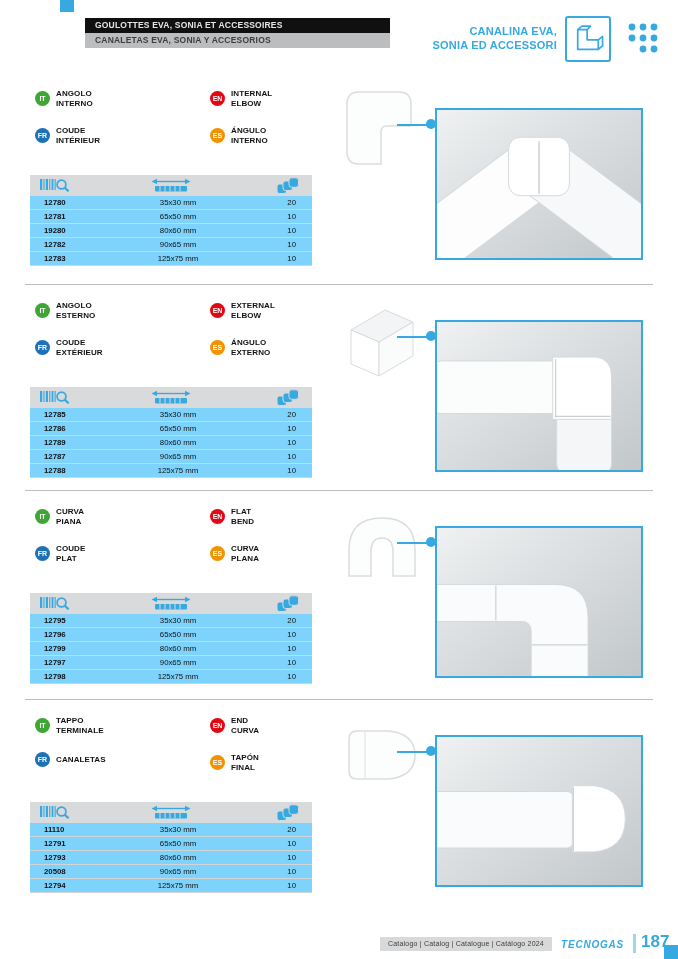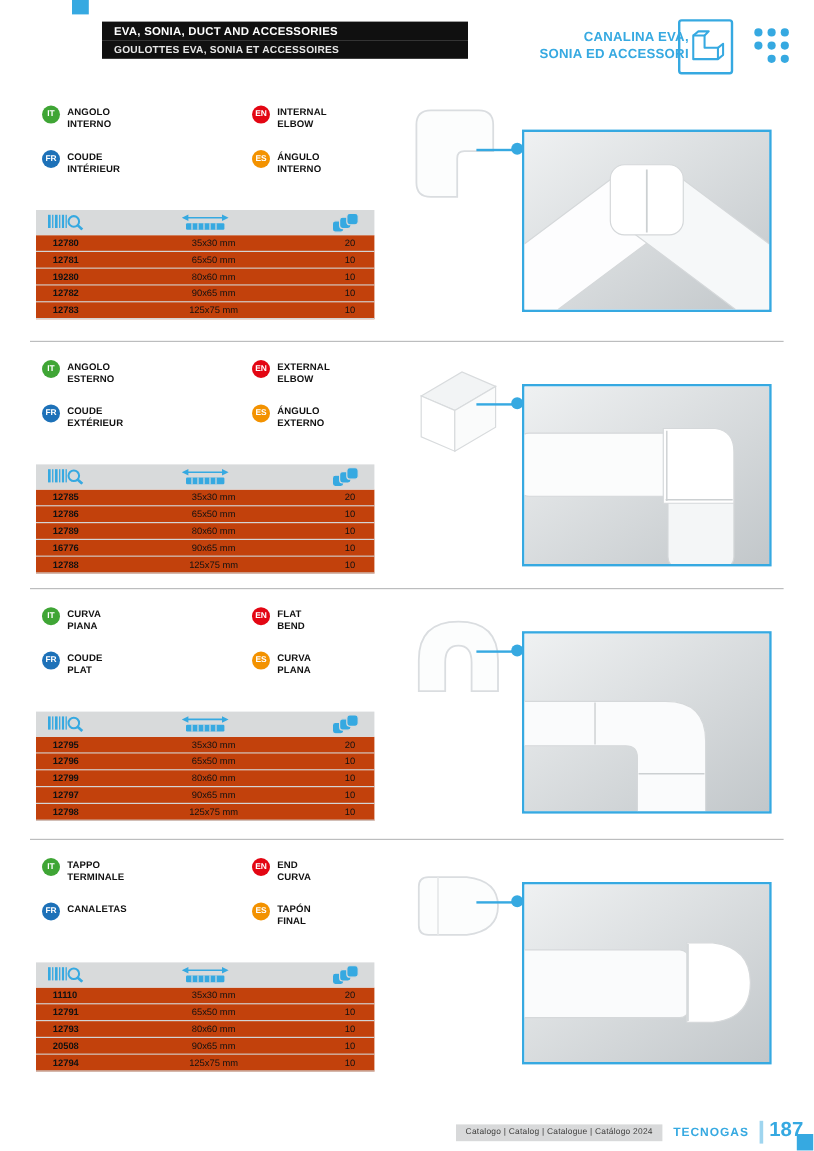--- a/index.html
+++ b/index.html
@@ -9,75 +9,75 @@
   .pre{white-space:pre-line}
   .corner-mark{position:absolute;background:var(--accent)}
   .corner-top{left:60px;top:0;width:14px;height:12px}
   .corner-bottom{right:0;bottom:0;width:14px;height:14px}
 
   
   .title-block{position:absolute;left:85px;top:18px;width:305px}
   .t1{background:#101010;color:#fff;font-size:9.5px;font-weight:700;padding:3px 10px 2px;letter-spacing:.2px}
   .t2{background:#101010;color:#e6e6e6;font-size:8.5px;font-weight:700;padding:2px 10px 3px;letter-spacing:.2px}
   .t3{background:#bcbdbf;color:#3d3d3c;font-size:8.5px;font-weight:700;padding:2px 10px 3px;letter-spacing:.2px}
-  .title-it{position:absolute;right:104px;top:24px;width:170px;text-align:right;color:var(--accent);
+  .title-it{position:absolute;right:121px;top:24px;width:170px;text-align:right;color:var(--accent);
             font-size:11px;font-weight:700;line-height:1.3;letter-spacing:.2px}
   .hdr-iconbox{position:absolute;left:565px;top:16px;width:46px;height:46px;border:2px solid var(--accent);border-radius:3px;padding:3px}
   .hdr-dots{position:absolute;left:620px;top:16px;width:46px;height:46px}
 
   
   .section{position:absolute;left:25px;width:628px;height:200px}
-  .lang{position:absolute;display:flex;gap:6px;align-items:flex-start}
+  .lang{position:absolute;display:flex;gap:6px;align-items:center}
   .lang-it{left:10px;top:10px}.lang-en{left:185px;top:10px}
   .lang-fr{left:10px;top:47px}.lang-es{left:185px;top:47px}
   .badge{display:inline-block;width:15px;height:15px;border-radius:50%;color:#fff;font-size:7px;font-weight:700;
          text-align:center;line-height:15px;flex:0 0 15px}
   .badge-it{background:var(--it)}.badge-en{background:var(--en)}.badge-fr{background:var(--fr)}.badge-es{background:var(--es)}
   .lang-text{font-size:8px;font-weight:700;line-height:1.2;padding-top:1px;white-space:pre-line;letter-spacing:.1px}
 
   .ptable{position:absolute;left:5px;top:97px;width:282px}
   .thead{position:relative;height:21px;background:#d8dadb}
   .icon{position:absolute;display:block;line-height:0}
   .code-icon{left:10px;top:3px}
   .size-icon{left:50%;transform:translateX(-50%);top:3px}
   .qty-icon{right:12px;top:2px}
-  .trow{display:flex;height:14px;border-bottom:1px solid #d3d4d5;align-items:center;background:#c2410c;font-size:7.8px}
+  .trow{display:flex;height:14px;border-bottom:1px solid #d3d4d5;align-items:center;background:#7dd3fc;font-size:7.8px}
   .cell{line-height:14px}
   .c-code{width:100px;padding-left:14px;font-weight:700}
   .c-size{width:96px;text-align:center}
   .c-qty{width:86px;text-align:right;padding-right:16px}
 
   .thumb{position:absolute;left:308px;top:6px;width:98px;height:88px}
   .conn-line{position:absolute;left:372px;top:46px;width:34px;height:2px;background:var(--accent)}
   .conn-dot{position:absolute;left:401px;top:41px;width:10px;height:10px;border-radius:50%;background:var(--accent)}
   .zoombox{position:absolute;left:410px;top:30px;width:208px;height:152px;border:2px solid var(--accent);overflow:hidden}
   .zoomimg{width:100%;height:100%}
 
   .separator{position:absolute;left:25px;width:628px;height:1px;background:#bcbdbe}
   .sep1{top:284px}.sep2{top:490px}.sep3{top:699px}
 
   
   .footer-catalog{position:absolute;left:380px;top:937px;height:14px;line-height:14px;background:#d8d9da;
                   color:#3c3c3b;font-size:7px;padding:0 8px;letter-spacing:.2px}
-  .footer-brand{position:absolute;left:561px;top:938px;font-size:10px;font-weight:700;
+  .footer-brand{position:absolute;left:561px;top:938px;font-size:10px;font-weight:700;font-style:italic;
                 color:var(--accent);letter-spacing:.8px;line-height:14px}
   .footer-sep{position:absolute;left:633px;top:934px;width:2.5px;height:19px;background:#9fd5ef}
   .footer-page{position:absolute;left:641px;top:931px;font-size:17px;font-weight:700;color:var(--accent);line-height:22px}
 </style>
 </head>
 <body>
 
 <div class="page">
 
   <div class="corner-mark corner-top"></div>
 
   <header>
     <div class="title-block">
-      <div class="t1">EVA, SONIA, DUCT AND ACCESSORIES</div>
       <div class="t2">GOULOTTES EVA, SONIA ET ACCESSOIRES</div>
+      <div class="t3">CANALETAS EVA, SONIA Y ACCESORIOS</div>
     </div>
     <div class="title-it pre">CANALINA EVA,
 SONIA ED ACCESSORI</div>
     <div class="hdr-iconbox">
       <svg viewBox="0 0 42 42" width="100%" height="100%">
         <g fill="none" stroke="var(--accent)" stroke-width="2" stroke-linejoin="round">
           <path d="M9 10 h11 v12 h13 v11 h-24 z"></path>
           <path d="M9 10 l5 -4 h10 l-4 4"></path>
           <path d="M33 22 l5 -4 v11 l-5 4"></path>
         </g>
@@ -289,21 +289,21 @@
               <div class="cell c-code">12786</div>
               <div class="cell c-size">65x50 mm</div>
               <div class="cell c-qty">10</div>
             </div>
             <div class="trow">
               <div class="cell c-code">12789</div>
               <div class="cell c-size">80x60 mm</div>
               <div class="cell c-qty">10</div>
             </div>
             <div class="trow">
-              <div class="cell c-code">16776</div>
+              <div class="cell c-code">12787</div>
               <div class="cell c-size">90x65 mm</div>
               <div class="cell c-qty">10</div>
             </div>
             <div class="trow">
               <div class="cell c-code">12788</div>
               <div class="cell c-size">125x75 mm</div>
               <div class="cell c-qty">10</div>
             </div>
           </div>
     </div>

